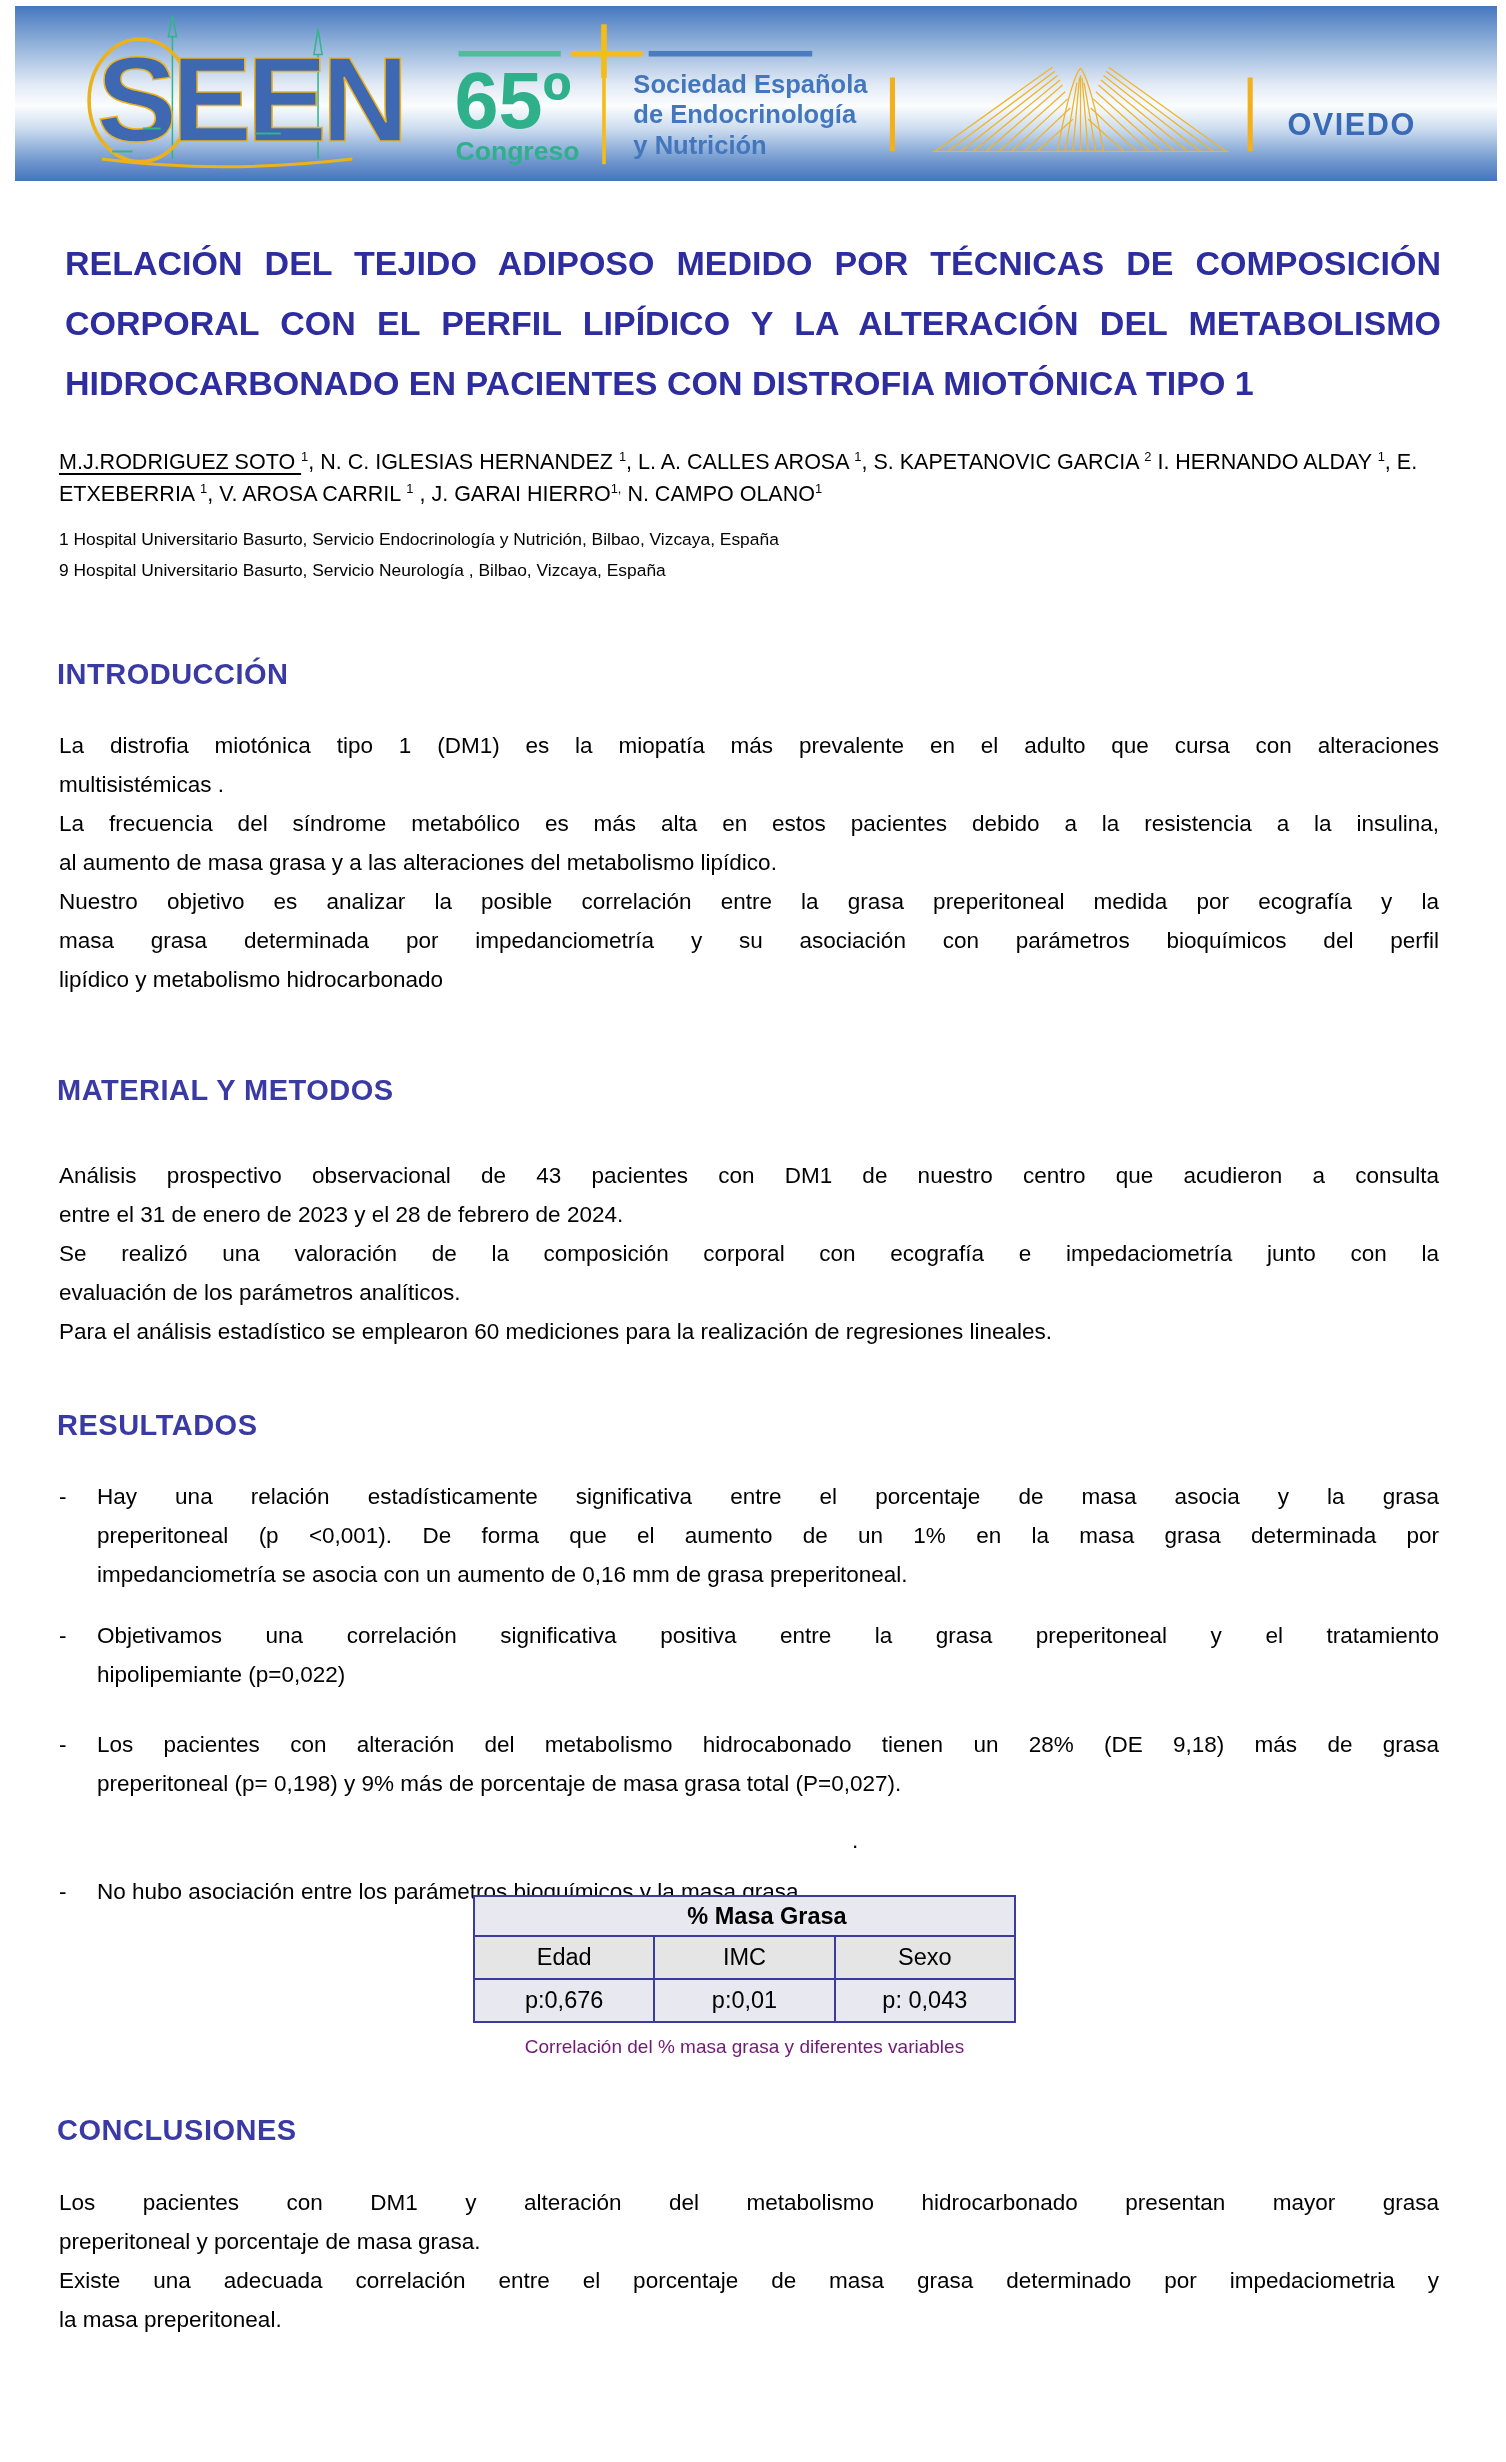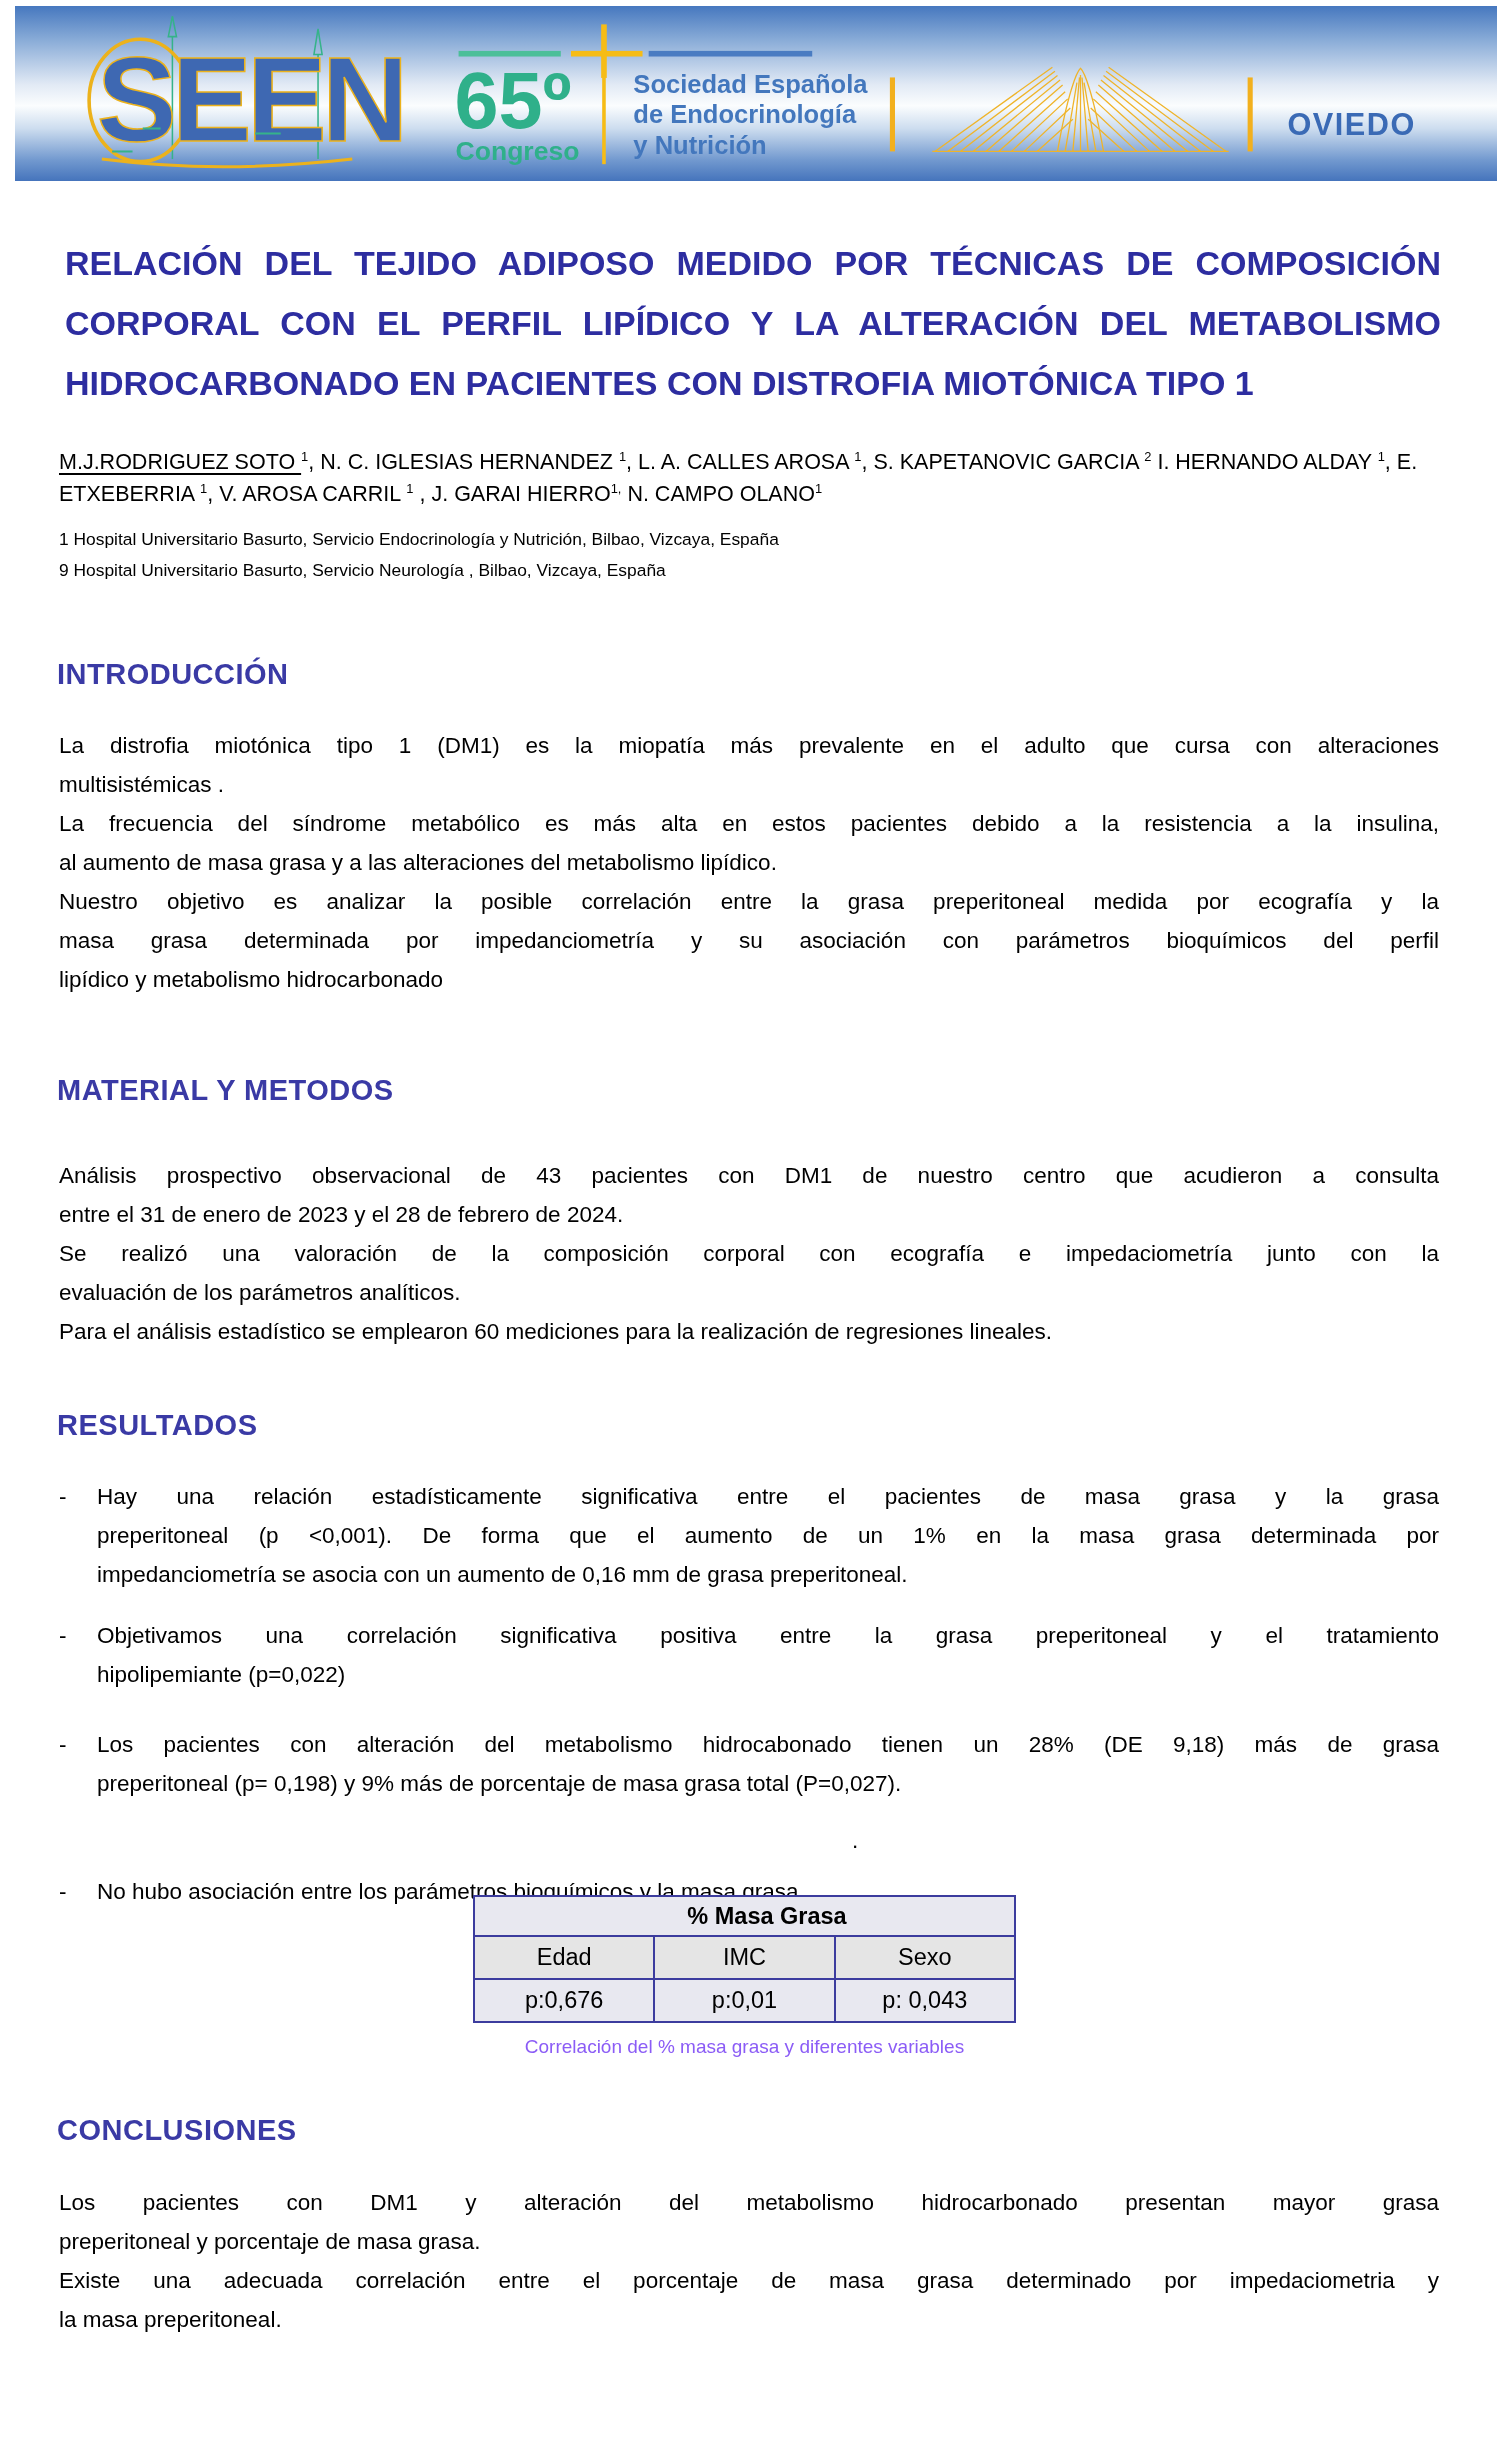--- a/index.html
+++ b/index.html
@@ -53,21 +53,21 @@
 
   
   .ptable{position:absolute;left:473px;top:1895px;width:543px;border:2.6px solid #3C3C9E;box-sizing:border-box;}
   .trow{display:flex;}
   .trow-head{background:#E8E8F0;border-bottom:2px solid #3C3C9E;height:38px;
              align-items:center;justify-content:center;font-size:24px;font-weight:bold;}
   .trow-cols{background:#e5e5e5;border-bottom:2px solid #3C3C9E;height:41px;}
   .trow-vals{background:#E8E8F0;height:41px;}
   .tcell{flex:1;display:flex;align-items:center;justify-content:center;font-size:23.5px;}
   .tcell + .tcell{border-left:2px solid #3C3C9E;}
-  .tcaption{position:absolute;left:463px;top:2036px;width:563px;text-align:center;font-size:19px;color:#8b5cf6;}
+  .tcaption{position:absolute;left:463px;top:2036px;width:563px;text-align:center;font-size:19px;color:#701a75;}
 </style>
 </head>
 <body>
 
 <div class="page">
 
   <div class="banner">
     <svg viewBox="0 0 2900 343" preserveAspectRatio="none">
       <defs>
         <linearGradient id="bg" x1="0" y1="0" x2="0" y2="1">
@@ -159,21 +159,21 @@
       <div class="ln j">Se realizó una valoración de la composición corporal con ecografía e impedaciometría junto con la</div>
       <div class="ln">evaluación de los parámetros analíticos.</div>
       <div class="ln">Para el análisis  estadístico se emplearon 60 mediciones para la realización de regresiones lineales.</div>
     </div>
 
   <div class="sec-heading" id="h-resultados">RESULTADOS</div>
   <div class="bullets" id="bullets">
       <div class="bullet">
         <span class="dash">-</span>
         <div class="btext">
-          <div class="ln j">Hay una relación estadísticamente significativa entre el pacientes de masa grasa y la grasa</div>
+          <div class="ln j">Hay una relación estadísticamente significativa entre el porcentaje de masa asocia y la grasa</div>
           <div class="ln j">preperitoneal (p &lt;0,001).  De forma que el aumento de un 1% en la masa grasa determinada por</div>
           <div class="ln">impedanciometría se asocia con un aumento de 0,16 mm de grasa preperitoneal.</div>
         </div>
       </div>
       <div class="bullet">
         <span class="dash">-</span>
         <div class="btext">
           <div class="ln j">Objetivamos una correlación significativa positiva entre la grasa preperitoneal y el tratamiento</div>
           <div class="ln">hipolipemiante (p=0,022)</div>
         </div>

